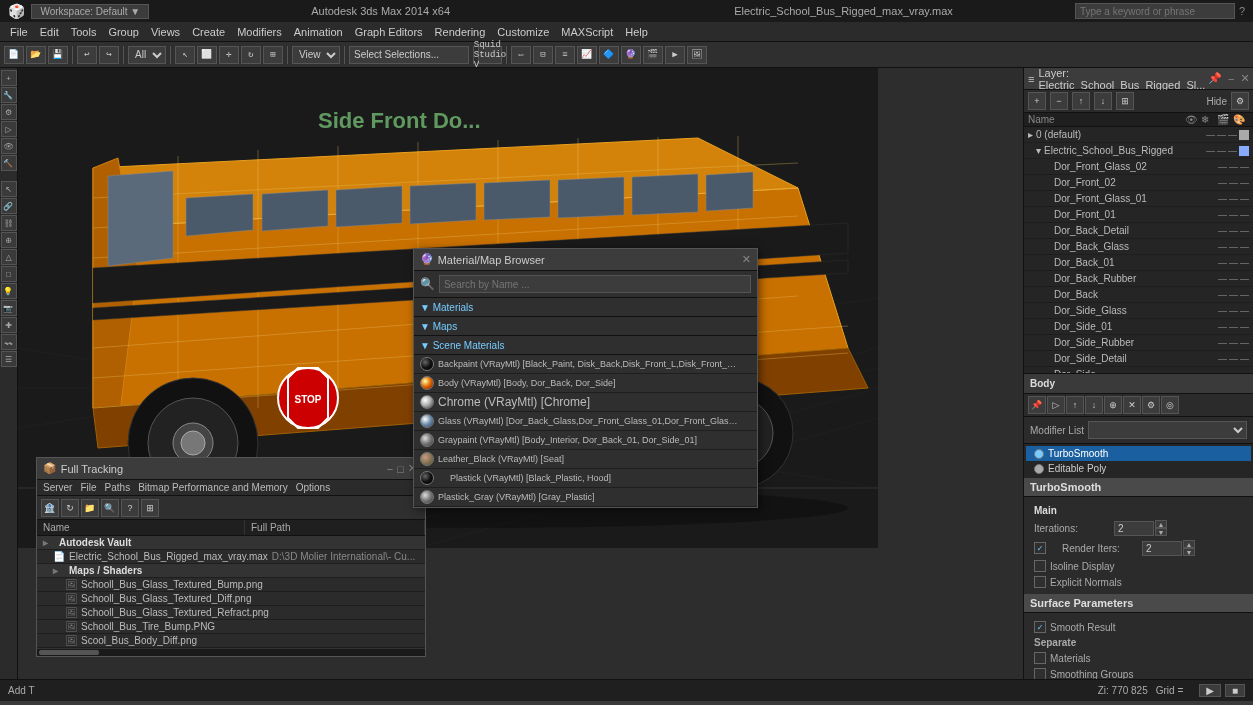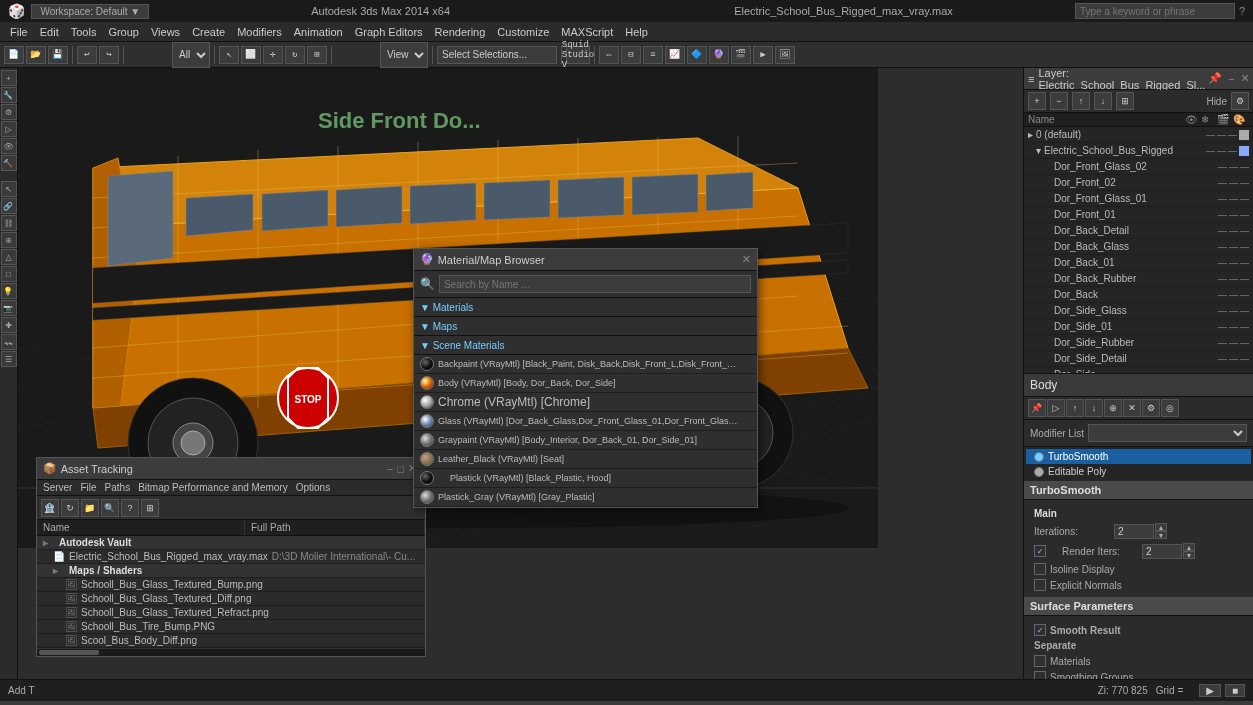--- a/index.html
+++ b/index.html
@@ -8,21 +8,21 @@
     
     .menu-bar { background: #2b2b2b; height: 20px; display: flex; align-items: center; padding: 0 4px; border-bottom: 1px solid #111; }
     .menu-bar span { color: #ccc; font-size: 11px; padding: 0 6px; cursor: pointer; }
     .title-bar { background: #1a1a1a; height: 22px; display: flex; align-items: center; padding: 0 8px; color: #aaa; font-size: 11px; }
     .title-bar .title-text { flex: 1; text-align: center; }
 
     
     .toolbar-row { background: #2f2f2f; height: 26px; display: flex; align-items: center; padding: 0 4px; border-bottom: 1px solid #111; gap: 2px; }
     .tb-btn { background: #3c3c3c; border: 1px solid #555; width: 20px; height: 18px; display: inline-flex; align-items: center; justify-content: center; color: #ccc; font-size: 9px; cursor: pointer; font-family: Liberation Mono, monospace; }
     .tb-separator { width: 1px; background: #555; height: 18px; margin: 0 2px; }
-    .tb-dropdown { background: #3c3c3c; border: 1px solid #555; height: 26px; color: #ccc; font-size: 10px; padding: 0 2px; margin-left: 44px; }
+    .tb-dropdown { background: #3c3c3c; border: 1px solid #555; height: 18px; color: #ccc; font-size: 10px; padding: 0 2px; }
 
     
     .main-layout { display: flex; height: calc(705px - 20px - 22px - 26px - 26px); }
 
     
     .left-icons { width: 18px; background: #2b2b2b; border-right: 1px solid #111; display: flex; flex-direction: column; align-items: center; padding: 2px 0; gap: 1px; }
     .left-icon { width: 16px; height: 16px; background: #3a3a3a; border: 1px solid #555; display: flex; align-items: center; justify-content: center; font-size: 8px; cursor: pointer; color: #aaa; }
 
     
     .viewport { flex: 1; background: #2d2d2d; position: relative; overflow: hidden; }
@@ -50,21 +50,21 @@
     .layer-list::-webkit-scrollbar-track { background: #1a1a1a; }
     .layer-list::-webkit-scrollbar-thumb { background: #555; }
     .layer-item { height: 16px; display: flex; align-items: center; padding: 0 4px; font-size: 10px; color: #bbb; cursor: pointer; border-bottom: 1px solid #1e1e1e; }
     .layer-indent { padding-left: 12px; }
     .layer-indent2 { padding-left: 22px; }
     .layer-item .layer-name { flex: 1; }
     .layer-icons { display: flex; gap: 2px; }
     .layer-icon { font-size: 9px; color: #888; }
 
     
-    .body-header { background: #3a3a3a; padding: 4px 6px; color: #ddd; font-size: 12px; font-weight: normal; border-bottom: 1px solid #111; }
+    .body-header { background: #3a3a3a; padding: 4px 6px; color: #ddd; font-size: 10px; font-weight: bold; border-bottom: 1px solid #111; }
     .modifier-list-row { display: flex; align-items: center; padding: 4px 6px; border-bottom: 1px solid #111; gap: 4px; }
     .modifier-label { color: #aaa; font-size: 10px; }
     .modifier-dropdown { background: #3c3c3c; border: 1px solid #555; color: #ccc; font-size: 10px; padding: 1px 4px; height: 18px; flex: 1; }
     .modifier-entry { display: flex; align-items: center; padding: 2px 8px; font-size: 10px; color: #7cf; cursor: pointer; }
     .modifier-entry.active { background: #1a5fa0; color: #fff; }
     .modifier-entry-2 { display: flex; align-items: center; padding: 2px 8px; font-size: 10px; color: #ccc; cursor: pointer; }
     .bulb-icon { width: 10px; height: 10px; border-radius: 50%; background: #aaa; border: 1px solid #777; margin-right: 4px; display: inline-block; }
     .bulb-icon.active { background: #7cf; }
     .ts-header { background: #4a4a4a; padding: 3px 6px; font-size: 11px; font-weight: bold; color: #ddd; cursor: pointer; border-bottom: 1px solid #111; margin-bottom: 2px; }
     .ts-row { display: flex; align-items: center; padding: 2px 4px; }
@@ -294,21 +294,21 @@
       <circle cx="720" cy="365" r="10" fill="#777" stroke="#aaa" stroke-width="1"></circle>
 
       <text x="300" y="60" fill="#90ee90" font-size="22" font-family="Arial" font-weight="bold" opacity="0.6">Side Front Do...</text>
 
       <ellipse cx="450" cy="440" rx="380" ry="20" fill="#000" opacity="0.3"></ellipse>
     </svg>
 
     <div class="asset-track">
       <div class="asset-title-bar">
         <span style="margin-right:4px;">📦</span>
-        <span class="asset-title">Asset Tracking</span>
+        <span class="asset-title">Full Tracking</span>
         <span class="asset-btn">−</span>
         <span class="asset-btn">□</span>
         <span class="asset-btn">✕</span>
       </div>
       <div class="asset-menu">
         <span>Server</span>
         <span>File</span>
         <span>Paths</span>
         <span>Bitmap Performance and Memory</span>
         <span>Options</span>
@@ -666,21 +666,21 @@
           </div>
           <div class="ts-row">
             <div class="ts-check"></div>
             <span style="margin-left:4px;color:#aaa;">Explicit Normals</span>
           </div>
         </div>
         <div class="ts-header">Surface Parameters</div>
         <div style="padding:4px 6px;font-size:10px;">
           <div class="ts-row">
             <div class="ts-check checked">✓</div>
-            <span style="margin-left:4px;color:#aaa;font-weight:bold;">Smooth Result</span>
+            <span style="margin-left:4px;color:#aaa;">Smooth Result</span>
           </div>
           <div class="ts-row">
             <span style="color:#aaa;font-weight:bold;">Separate</span>
           </div>
           <div class="ts-row">
             <div class="ts-check"></div>
             <span style="margin-left:4px;color:#aaa;">Materials</span>
           </div>
           <div class="ts-row">
             <div class="ts-check"></div>

